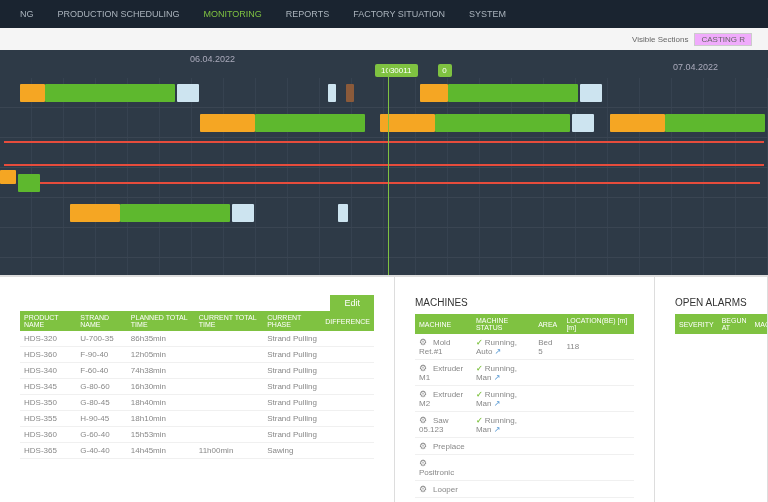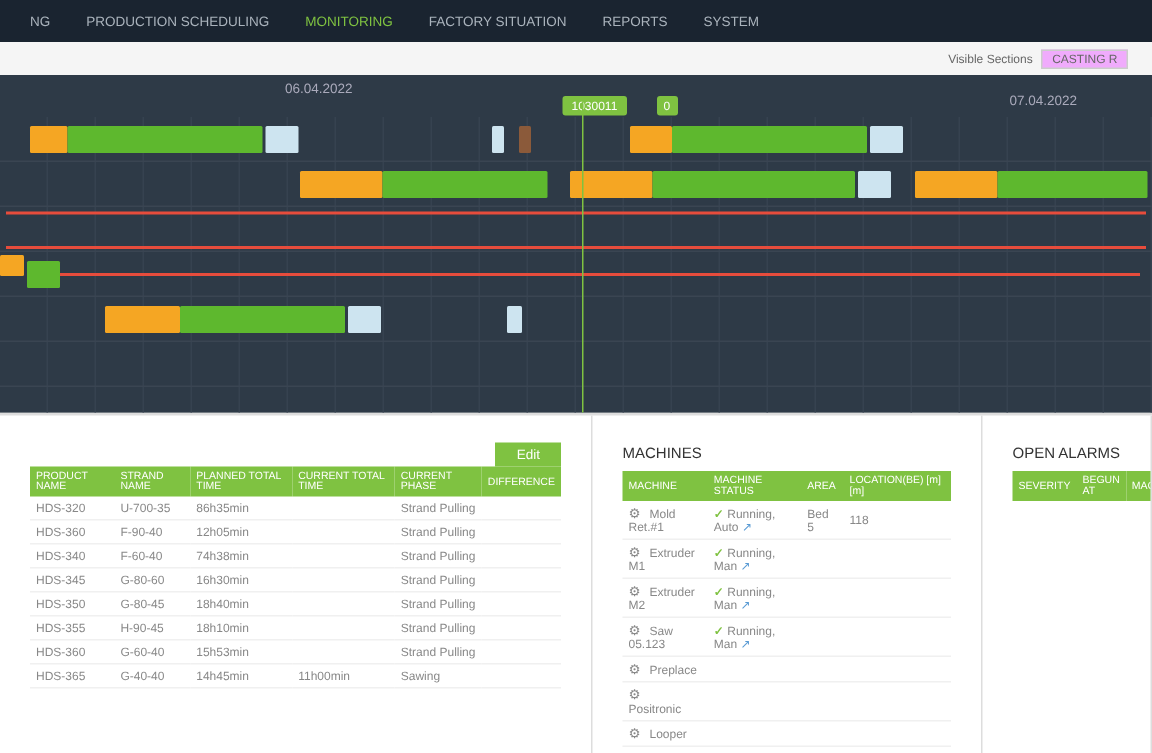--- a/index.html
+++ b/index.html
@@ -42,22 +42,22 @@
 .chk{color:#7fc241;font-weight:bold}
 .arr{color:#5a9bd4}
 </style>
 </head>
 <body>
 
 <div class="top-nav">
   <div class="nav-item">NG</div>
   <div class="nav-item">PRODUCTION SCHEDULING</div>
   <div class="nav-item active">MONITORING</div>
+  <div class="nav-item">REPORTS</div>
   <div class="nav-item">FACTORY SITUATION</div>
-  <div class="nav-item">REPORTS</div>
   <div class="nav-item">SYSTEM</div>
 </div>
 
 <div class="sub-bar">
   <span>Visible Sections</span>
   <span class="dd">CASTING R</span>
 </div>
 
 <div class="gantt">
   <div class="badge-row">

